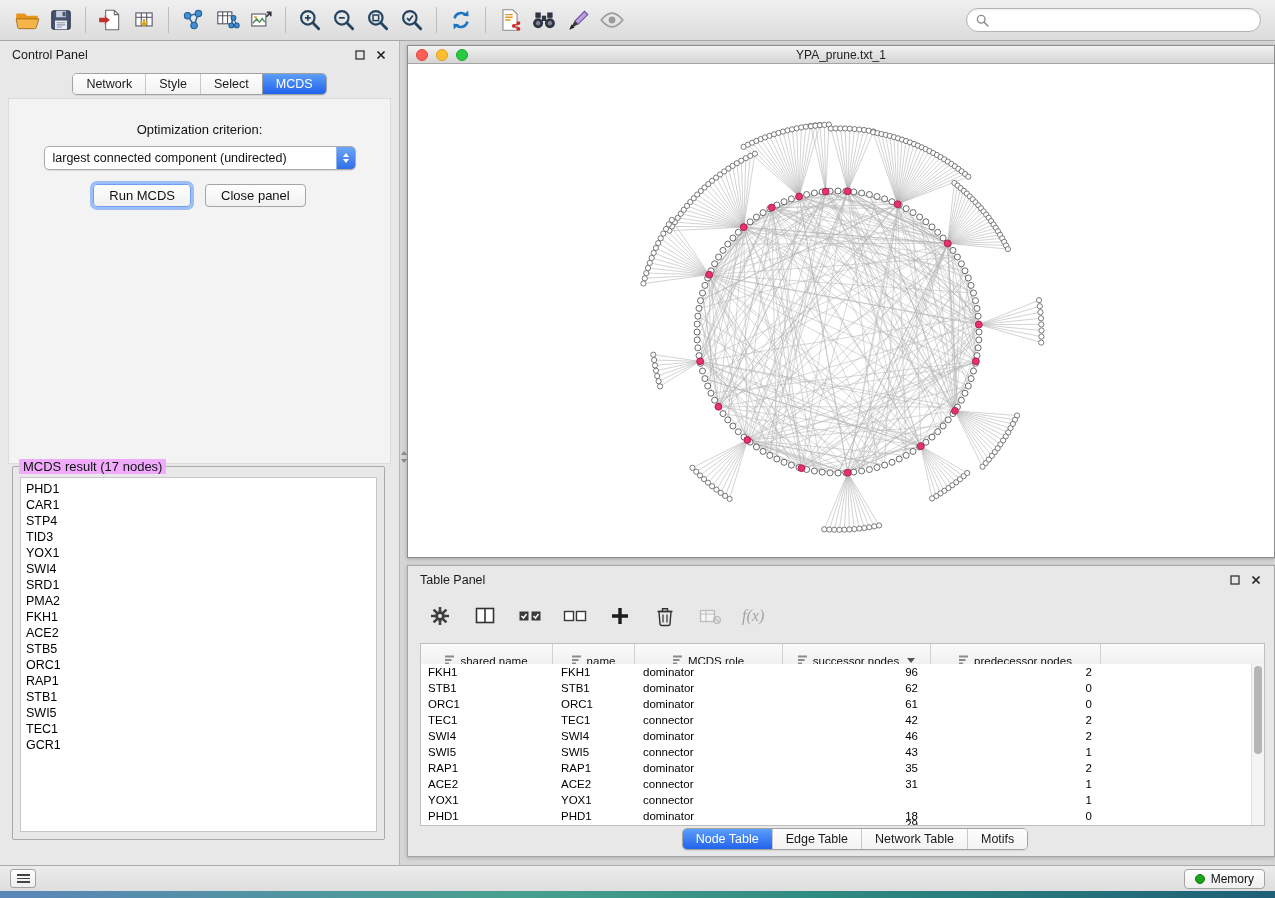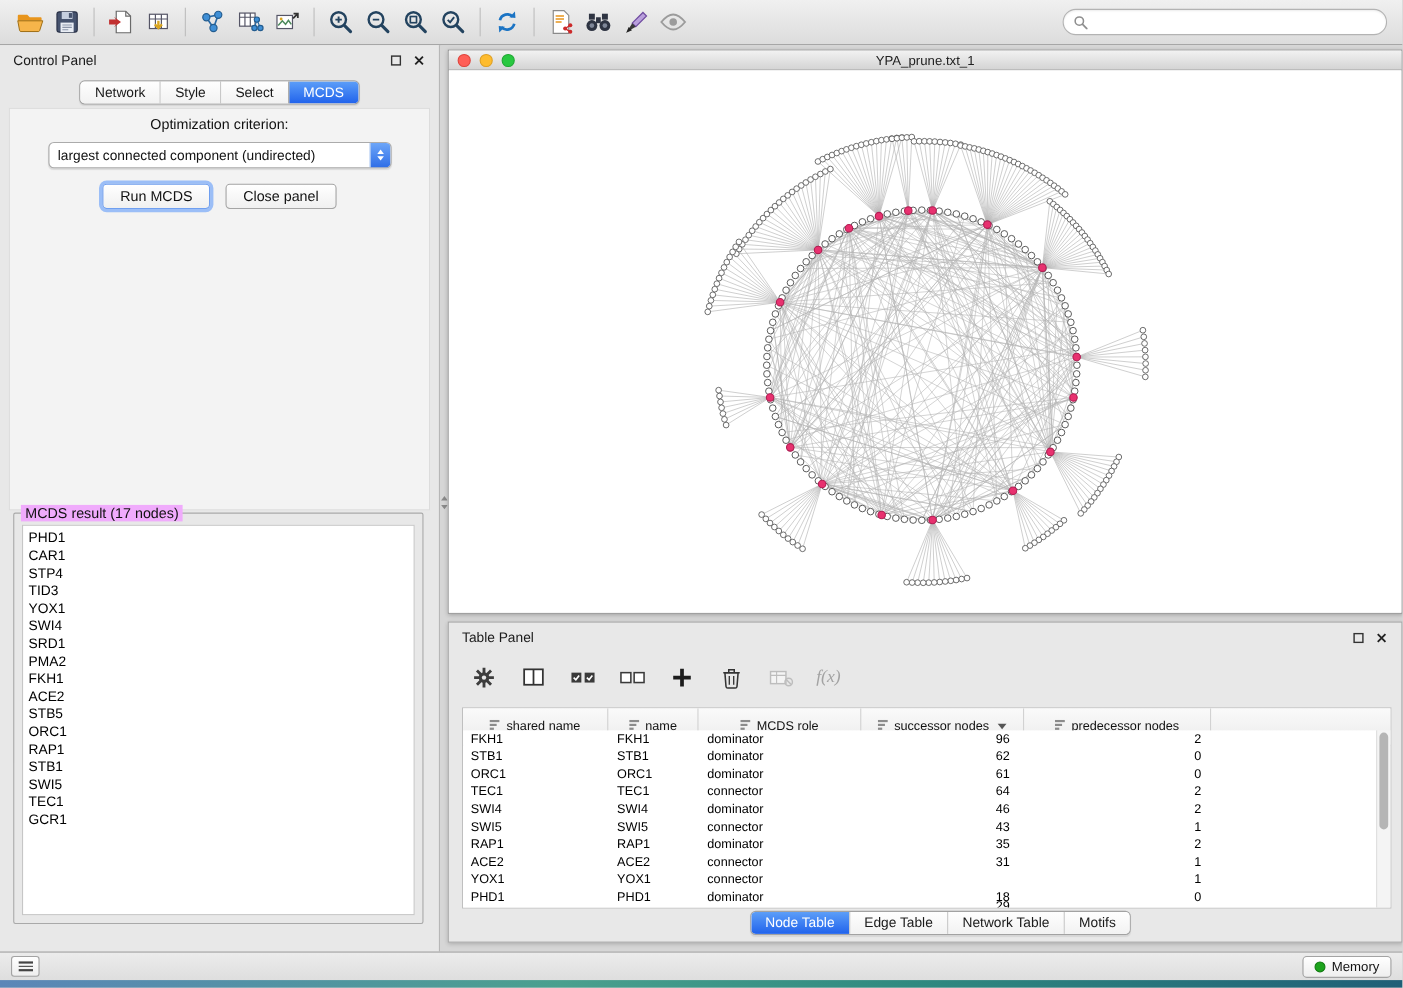--- a/index.html
+++ b/index.html
@@ -29,21 +29,21 @@
   .seg { display:inline-flex; background:#fdfdfd; border:1px solid #a2a2a2; border-radius:5px;
     overflow:hidden; font-size:12.5px; height:22px; align-items:stretch;
     box-shadow:0 1px 1px rgba(0,0,0,.08); }
   .seg-tab { padding:0 13px; display:flex; align-items:center; color:#1a1a1a; border-left:1px solid #c8c8c8; background:linear-gradient(#fefefe,#f2f2f2); }
   .seg-tab:first-child { border-left:none; }
   .seg-tab.active { background:linear-gradient(#5c9ef8,#2163ec); color:#fff; border-left-color:#9a9a9a; }
 
   .cp-tabs-row { position:absolute; left:0; top:32px; width:100%; display:flex; justify-content:center; }
   .cp-content { position:absolute; left:8px; right:8px; top:57px; height:366px;
     background:#f3f3f3; border:1px solid #dcdcdc; }
-  .opt-label { text-align:center; margin-top:6px; font-size:13px; color:#111; }
+  .opt-label { text-align:center; margin-top:23px; font-size:13px; color:#111; }
   .dropdown { width:312px; height:24px; margin:9px auto 0 auto; background:#fff; border:1px solid #ababab;
     border-radius:5px; display:flex; align-items:center; overflow:hidden;
     box-shadow:0 1px 1px rgba(0,0,0,.1); }
   .dropdown .dd-text { flex:1; padding:0 8px; font-size:12.5px; color:#111; white-space:nowrap; }
   .dd-arrows { width:19px; height:24px; background:linear-gradient(#6fa8f9,#2d6ce6);
     display:flex; flex-direction:column; align-items:center; justify-content:center; gap:2px;
     border-left:1px solid #8fb4ee; }
   .tri-up { width:0; height:0; border-left:3.5px solid transparent; border-right:3.5px solid transparent; border-bottom:4.5px solid #fff; }
   .tri-dn { width:0; height:0; border-left:3.5px solid transparent; border-right:3.5px solid transparent; border-top:4.5px solid #fff; }
   .btn-row { display:flex; justify-content:center; gap:14px; margin-top:14px; }
@@ -787,21 +787,21 @@
               <div class="td c0" style="width: 132px;">ORC1</div>
               <div class="td c1" style="width: 82px;">ORC1</div>
               <div class="td c2" style="width: 148px;">dominator</div>
               <div class="td c3" style="width: 148px;">61</div>
               <div class="td c4" style="width: 170px;">0</div>
             </div>
             <div class="tr">
               <div class="td c0" style="width: 132px;">TEC1</div>
               <div class="td c1" style="width: 82px;">TEC1</div>
               <div class="td c2" style="width: 148px;">connector</div>
-              <div class="td c3" style="width: 148px;">64</div>
+              <div class="td c3" style="width: 148px;">42</div>
               <div class="td c4" style="width: 170px;">2</div>
             </div>
             <div class="tr">
               <div class="td c0" style="width: 132px;">SWI4</div>
               <div class="td c1" style="width: 82px;">SWI4</div>
               <div class="td c2" style="width: 148px;">dominator</div>
               <div class="td c3" style="width: 148px;">46</div>
               <div class="td c4" style="width: 170px;">2</div>
             </div>
             <div class="tr">

